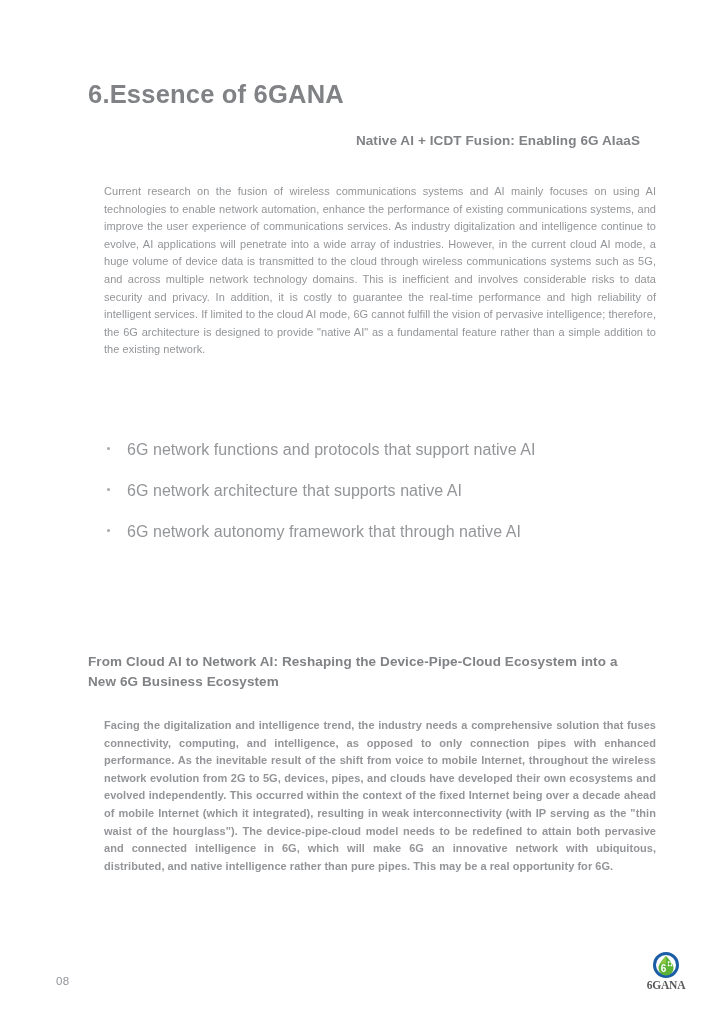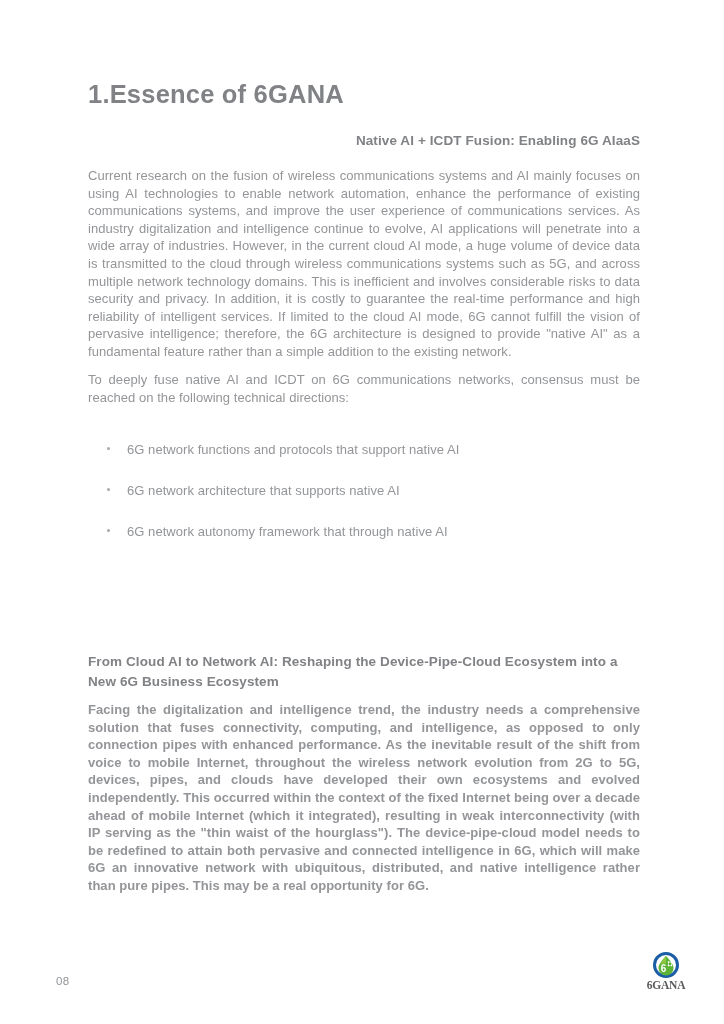--- a/index.html
+++ b/index.html
@@ -49,22 +49,22 @@
     letter-spacing: 0.1px;
   }
   #heading-1 { top: 131px; text-align: right; }
   #heading-2 { top: 652px; }
 
   
   .body-par {
     position: absolute;
     left: 88px;
     width: 552px;
-    margin: 0;
-    font-size: 13px;
+    margin: 16px;
+    font-size: 11px;
     color: #939598;
     line-height: 17.6px;
     text-align: justify;
     text-justify: inter-word;
     letter-spacing: 0.05px;
   }
   #par-1 { top: 167px; }
   #par-2 { top: 371px; }
   #par-3 { top: 565px; }
   #par-4 { top: 701px; font-weight: bold; }
@@ -76,21 +76,21 @@
     top: 441px;
     width: 552px;
     margin: 0;
     padding: 0;
     list-style: none;
   }
   .bullet-item {
     position: relative;
     padding-left: 39px;
     height: 41px;
-    font-size: 13px;
+    font-size: 16px;
     color: #939598;
     line-height: 17.6px;
     letter-spacing: 0.05px;
   }
   .bullet-dot {
     position: absolute;
     left: 19px;
     top: 5.5px;
     width: 3px;
     height: 3px;
@@ -132,27 +132,26 @@
     color: #58595b;
     letter-spacing: -0.2px;
     font-family: Liberation Serif, serif;
   }
 </style>
 </head>
 <body>
 
 <div class="page">
 
-  <h1 class="doc-title" id="doc-title">1.Essence of 6GANA</h1>
+  <h1 class="doc-title" id="doc-title">6.Essence of 6GANA</h1>
 
   <h2 class="section-heading" id="heading-1">Native AI + ICDT Fusion: Enabling 6G AIaaS</h2>
 
   <p class="body-par" id="par-1">Current research on the fusion of wireless communications systems and AI mainly focuses on using AI technologies to enable network automation, enhance the performance of existing communications systems, and improve the user experience of communications services. As industry digitalization and intelligence continue to evolve, AI applications will penetrate into a wide array of industries. However, in the current cloud AI mode, a huge volume of device data is transmitted to the cloud through wireless communications systems such as 5G, and across multiple network technology domains. This is inefficient and involves considerable risks to data security and privacy. In addition, it is costly to guarantee the real-time performance and high reliability of intelligent services. If limited to the cloud AI mode, 6G cannot fulfill the vision of pervasive intelligence; therefore, the 6G architecture is designed to provide "native AI" as a fundamental feature rather than a simple addition to the existing network.</p>
 
-  <p class="body-par" id="par-2">To deeply fuse native AI and ICDT on 6G communications networks, consensus must be reached on the following technical directions:</p>
 
   <ul class="bullet-list">
     <li class="bullet-item">
       <span class="bullet-dot"></span>
       <span>6G network functions and protocols that support native AI</span>
     </li>
     <li class="bullet-item">
       <span class="bullet-dot"></span>
       <span>6G network architecture that supports native AI</span>
     </li>

